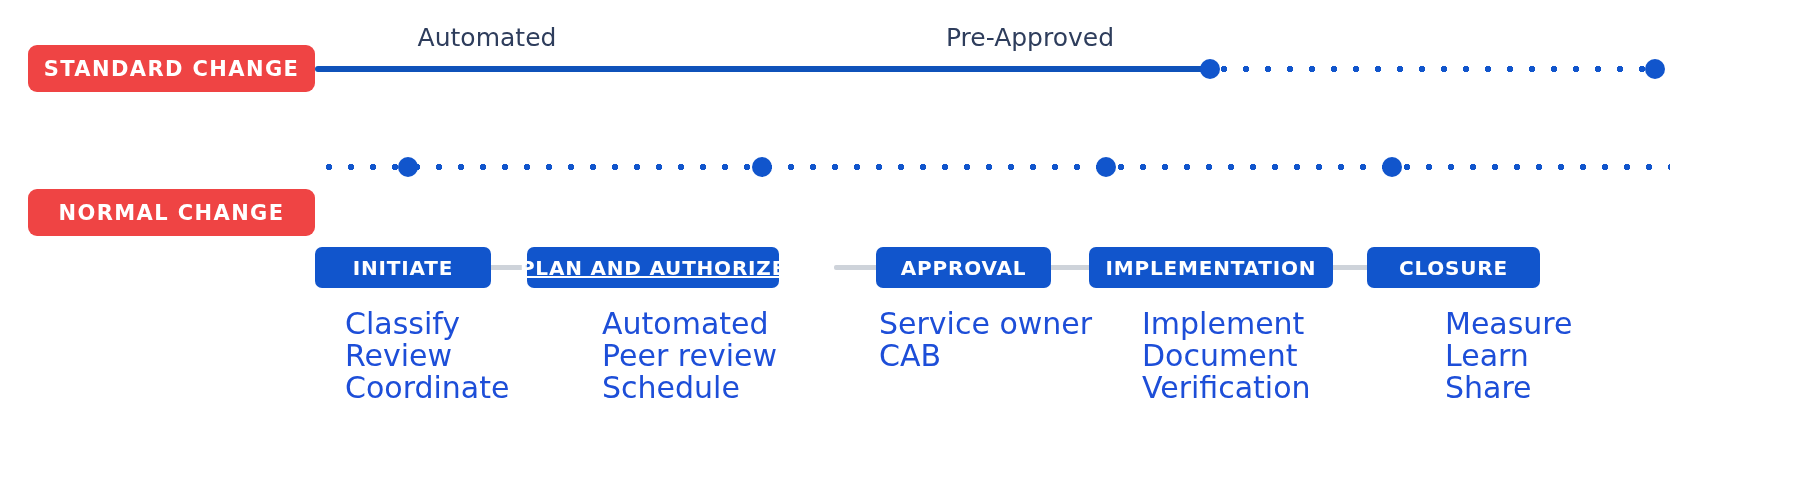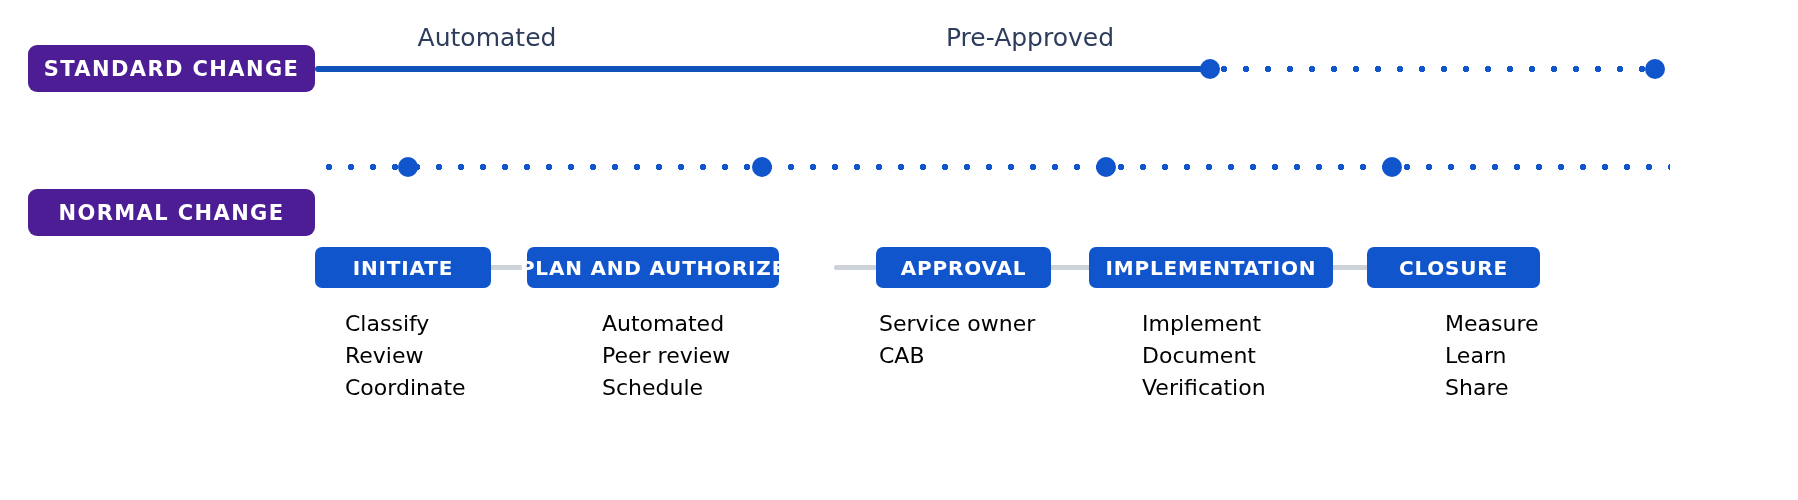--- a/index.html
+++ b/index.html
@@ -6,21 +6,21 @@
   body{
     width:1798px;height:500px;background:#ffffff;
     font-family:"DejaVu Sans","Liberation Sans",sans-serif;
     overflow:hidden;position:relative;
   }
   #canvas{position:relative;width:1798px;height:500px;border-radius:6px;}
 
   
   .lane-badge{
     position:absolute;
-    background:#4c1d95;
+    background:#ef4444;
     border-radius:9px;
     color:#ffffff;
     font-weight:bold;
     font-size:21px;
     letter-spacing:1.4px;
     display:flex;align-items:center;justify-content:center;
     box-sizing:border-box;
     z-index:3;
   }
   #badge-standard{left:28px;top:45px;width:287px;height:47px;}
@@ -67,21 +67,21 @@
     box-sizing:border-box;z-index:3;white-space:nowrap;
   }
   .stage-link{
     position:absolute;top:265px;height:5px;
     background:#ced3da;border-radius:2px;z-index:1;
   }
 
   
   .stage-list{
     position:absolute;top:308px;
-    color:#000000;font-size:22px;line-height:32px;
+    color:#1d4ed8;font-size:30px;line-height:32px;
     white-space:nowrap;
   }
   .stage-list .item{display:block;}
 </style>
 </head>
 <body>
 
 <div id="canvas">
 
   <div class="lane-caption" id="caption-automated">Automated</div>
@@ -107,21 +107,21 @@
     <div class="node-dot" style="left:1077px;"></div>
   </div>
 
   <div class="stage-link" style="left:486px;width:48px;"></div>
   <div class="stage-link" style="left:834px;width:48px;"></div>
   <div class="stage-link" style="left:1046px;width:48px;"></div>
   <div class="stage-link" style="left:1328px;width:48px;"></div>
 
   <div class="stage-box" style="left:315px;width:176px;">INITIATE</div>
 
-  <div class="stage-box" style="left:527px;width:252px;">PLAN AND AUTHORIZE</div>
+  <div class="stage-box" style="left:527px;width:252px;text-decoration:underline;">PLAN AND AUTHORIZE</div>
 
   <div class="stage-box" style="left:876px;width:175px;">APPROVAL</div>
 
   <div class="stage-box" style="left:1089px;width:244px;">IMPLEMENTATION</div>
 
   <div class="stage-box" style="left:1367px;width:173px;">CLOSURE</div>
 
   <div class="stage-list" style="left:345px;">
     <span class="item">Classify</span>
     <span class="item">Review</span>

